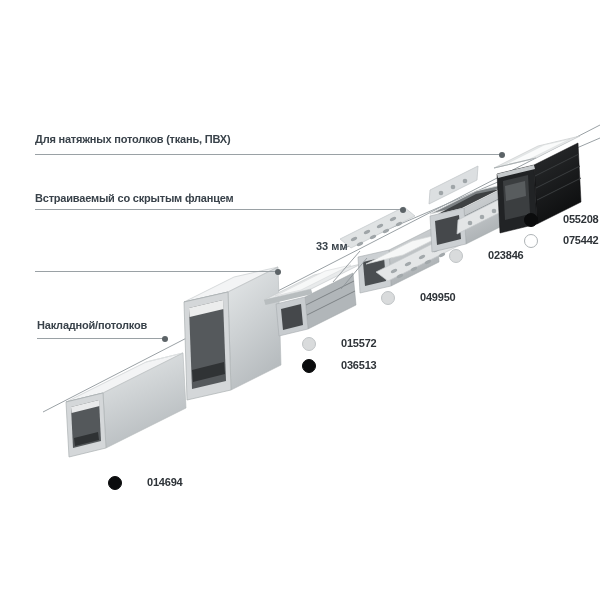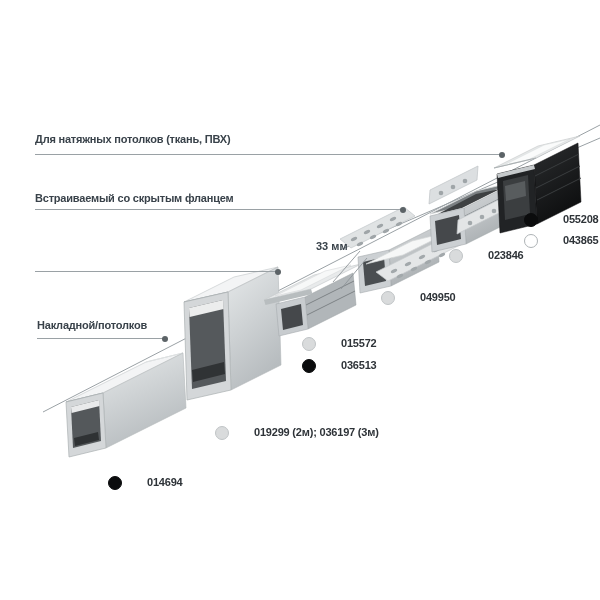--- a/index.html
+++ b/index.html
@@ -174,40 +174,36 @@
   </div>
 
   <div class="dim-label" style="left:316px;top:240px">33 мм</div>
 
   <div class="code-row" style="left:524px;top:213px">
     <span class="dot" data-variant="black"></span>
     <span class="code-text">055208</span>
   </div>
   <div class="code-row" style="left:524px;top:234px">
     <span class="dot" data-variant="white"></span>
-    <span class="code-text">043865</span>
+    <span class="code-text">075442</span>
   </div>
   <div class="code-row" style="left:449px;top:249px">
     <span class="dot" data-variant="silver"></span>
     <span class="code-text">023846</span>
   </div>
   <div class="code-row" style="left:381px;top:291px">
     <span class="dot" data-variant="silver"></span>
     <span class="code-text">049950</span>
   </div>
   <div class="code-row" style="left:302px;top:337px">
     <span class="dot" data-variant="silver"></span>
     <span class="code-text">015572</span>
   </div>
   <div class="code-row" style="left:302px;top:359px">
     <span class="dot" data-variant="black"></span>
     <span class="code-text">036513</span>
   </div>
-  <div class="code-row" style="left:215px;top:426px">
-    <span class="dot" data-variant="silver"></span>
-    <span class="code-text">019299 (2м); 036197 (3м)</span>
-  </div>
   <div class="code-row" style="left:108px;top:476px">
     <span class="dot" data-variant="black"></span>
     <span class="code-text">014694</span>
   </div>
 
 </div>
 
 </body></html>

